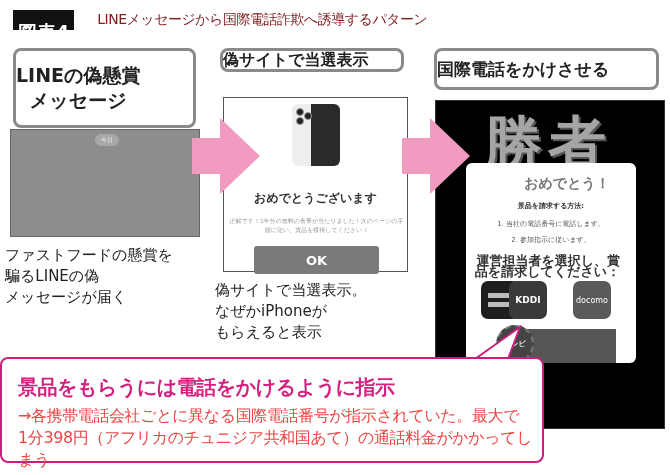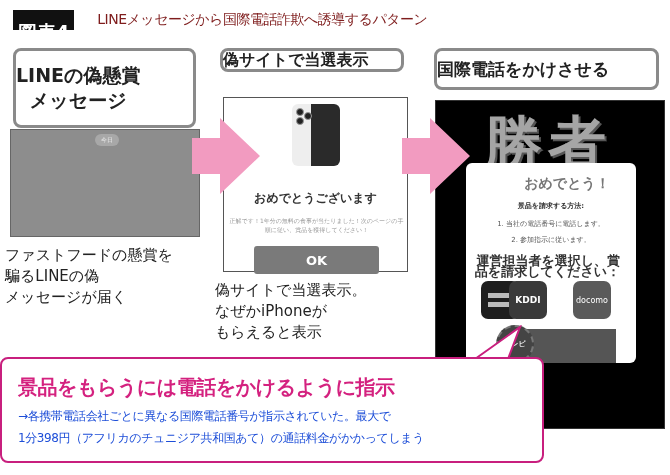--- a/index.html
+++ b/index.html
@@ -45,21 +45,21 @@
 .carrier{top:118px;width:38px;height:38px;border-radius:7px;display:flex;align-items:center;justify-content:center;color:#fff;font-size:8px}
 .c1{left:15px;background:#1e1e1e;flex-direction:column;gap:4px}
 .c1 span{display:block;width:24px;height:5px;background:#bbb}
 .c2{left:43px;background:#3a3a3a;font-weight:bold;font-size:9px}
 .c3{left:107px;background:#5a5a5a}
 .tv-img{left:40px;top:166px;width:110px;height:34px;background:#555}
 .tv-badge{left:-10px;top:-4px;width:38px;height:38px;border-radius:50%;background:#444;border:2px dashed #777;color:#eee;font-size:7px;display:flex;align-items:center;justify-content:center;font-weight:bold}
 
 .callout{left:0;top:357px;width:544px;height:106px;border:2px solid #c81f7e;border-radius:8px;background:#fff}
 .call-head{left:16px;top:15px;font-size:20px;font-weight:bold;color:#d4217f;letter-spacing:-0.5px}
-.call-body{left:16px;top:46px;width:520px;font-size:12px;line-height:22px;color:#1d4ed8;letter-spacing:-0.4px}
+.call-body{left:16px;top:46px;width:520px;font-size:16px;line-height:22px;color:#ef4444;letter-spacing:-0.4px}
 </style>
 </head>
 <body>
 
 <div class="abs title-row">
   <span class="title-badge">図表4</span>
   <span class="title-text">LINEメッセージから国際電話詐欺へ誘導するパターン</span>
 </div>
 
 <div class="abs step s1">

